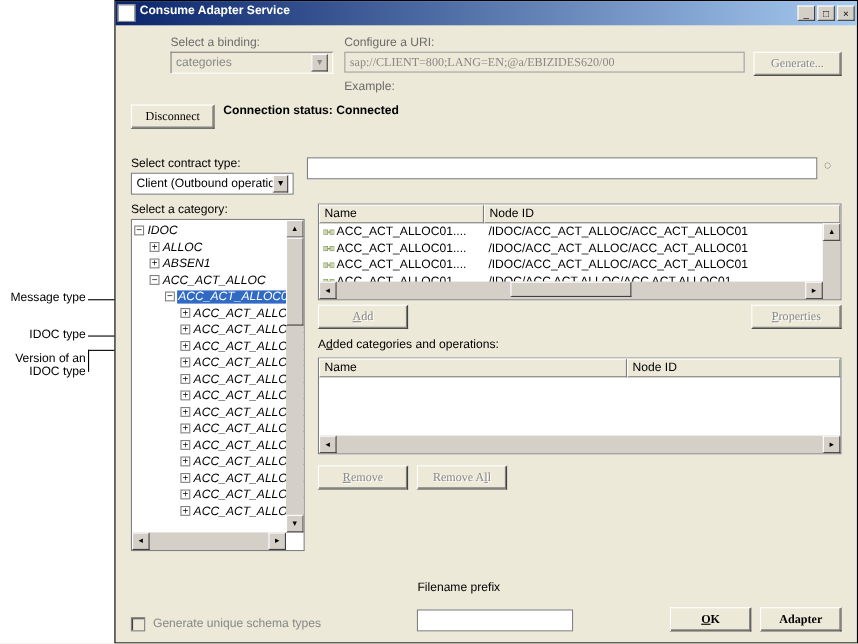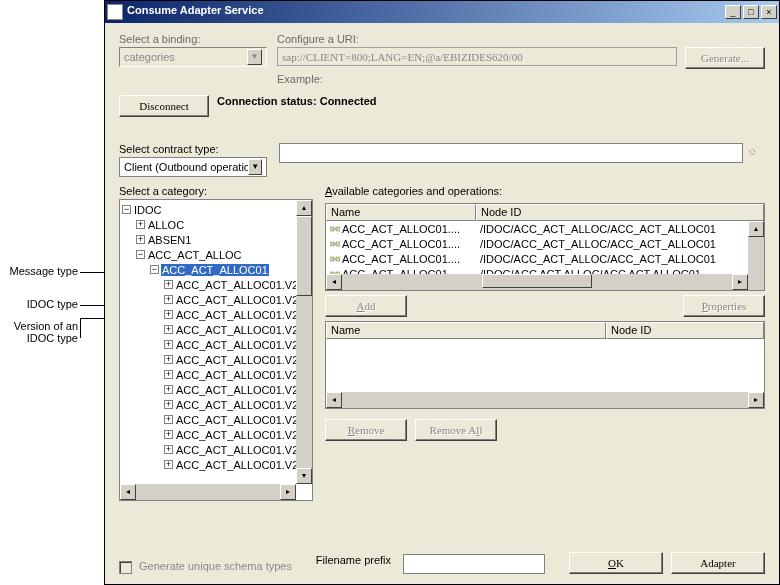--- a/index.html
+++ b/index.html
@@ -12,57 +12,57 @@
 .title-btns { display: flex; gap: 2px; }
 .tbtn { width: 16px; height: 14px; background: #d4d0c8; border: 1px solid #fff; border-right-color: #404040; border-bottom-color: #404040; font-size: 9px; line-height: 12px; text-align: center; color: #000; cursor: pointer; }
 .content { padding: 10px 14px; }
 .label { color: #6b6b6b; font-size: 11px; margin-bottom: 2px; }
 .input-disabled { background: #ece9d8; border: 1px solid #a0a0a0; height: 19px; color: #888; padding: 2px 4px; font-family: Tahoma; font-size: 11px; }
 .dropdown { background: #ece9d8; border: 1px solid #808080; border-right-color: #fff; border-bottom-color: #fff; height: 20px; color: #888; padding: 2px 4px; font-size: 11px; display: flex; align-items: center; justify-content: space-between; }
 .dropdown-arrow { width: 15px; height: 16px; background: #d4d0c8; border: 1px solid #fff; border-right-color: #404040; border-bottom-color: #404040; text-align: center; font-size: 8px; line-height: 14px; }
 .btn { background: #ece9d8; border: 1px solid #fff; border-right-color: #404040; border-bottom-color: #404040; height: 22px; padding: 0 12px; font-family: Tahoma; font-size: 11px; cursor: pointer; box-shadow: inset -1px -1px #808080; }
 .btn-disabled { color: #888; text-shadow: 1px 1px #fff; }
 .section1 { display: flex; gap: 8px; }
-.col-left { width: 150px; }
+.col-left { width: 150px; margin-left: 36px; }
 .col-right { flex: 1; }
 .status { font-weight: bold; font-size: 11px; margin: 2px 0 12px 0; }
 .contract-row { display: flex; gap: 12px; margin-bottom: 8px; }
 .search-input { flex: 1; background: #fff; border: 1px solid #808080; height: 20px; padding: 2px 4px; font-family: Tahoma; font-size: 11px; }
 .dropdown2 { background: #fff; border: 1px solid #808080; height: 20px; padding: 2px 4px; font-size: 11px; display: flex; align-items: center; justify-content: space-between; width: 148px; }
 .spinner { width: 16px; height: 16px; margin-left: 6px; align-self: center; }
 .main-area { display: flex; gap: 12px; }
-.tree-panel { width: 194px; }
+.tree-panel { width: 158px; }
 .tree { background: #fff; border: 1px solid #808080; height: 302px; overflow: hidden; position: relative; }
 .tree-inner { padding: 2px; }
 .tree-item { display: flex; align-items: center; height: 15px; white-space: nowrap; }
 .tree-toggle { width: 9px; height: 9px; border: 1px solid #808080; background: #fff; font-size: 9px; line-height: 7px; text-align: center; margin-right: 2px; cursor: pointer; flex-shrink: 0; }
-.tree-label { font-size: 11px; padding: 0 1px; }
+.tree-label { font-size: 11px; padding: 0 1px; font-style: italic; }
 .tree-selected { background: #316ac5; color: #fff; }
 .right-panel { flex: 1; display: flex; flex-direction: column; gap: 4px; }
 .list { background: #fff; border: 1px solid #808080; height: 88px; position: relative; overflow: hidden; }
 .list-header { display: flex; background: #ece9d8; height: 17px; }
 .list-col { border: 1px solid #fff; border-right-color: #808080; border-bottom-color: #808080; padding: 1px 4px; font-size: 11px; }
 .list-body { overflow: hidden; }
 .list-row { display: flex; height: 15px; }
 .list-cell { padding: 0 4px; font-size: 11px; overflow: hidden; white-space: nowrap; display: flex; align-items: center; gap: 2px; }
 .op-icon { width: 10px; height: 10px; display: inline-block; flex-shrink: 0; }
 .op-icon svg { display: block; }
 .scroll-v { position: absolute; right: 0; top: 17px; bottom: 0; width: 16px; background: #d4d0c8; }
 .scroll-h { position: absolute; left: 0; right: 16px; bottom: 0; height: 16px; background: #d4d0c8; display: flex; justify-content: space-between; }
 .scroll-btn { width: 16px; height: 16px; background: #d4d0c8; border: 1px solid #fff; border-right-color: #404040; border-bottom-color: #404040; font-size: 8px; text-align: center; line-height: 13px; }
 .list2 { background: #fff; border: 1px solid #808080; height: 88px; position: relative; }
 .btn-row { display: flex; gap: 8px; margin: 6px 0; }
 .btn-row .btn { width: 82px; }
 .btn-group-split { display: flex; justify-content: space-between; }
 .bottom-row { position: absolute; bottom: 10px; left: 14px; right: 14px; display: flex; align-items: flex-end; justify-content: space-between; }
 .checkbox { width: 13px; height: 13px; background: #ece9d8; border: 1px solid #808080; box-shadow: inset 1px 1px #404040; display: inline-block; vertical-align: middle; margin-right: 4px; }
-.filename-group { display: flex; flex-direction: row; gap: 12px; }
+.filename-group { display: flex; flex-direction: column; gap: 12px; }
 .filename-input { width: 142px; background: #fff; border: 1px solid #808080; height: 20px; padding: 2px 4px; font-family: Tahoma; font-size: 11px; }
 .ok-cancel { display: flex; gap: 8px; }
-.ok-cancel .btn { width: 94px; }
+.ok-cancel .btn { width: 74px; font-weight: bold; }
 .annotation { position: absolute; font-size: 11px; color: #000; text-align: right; }
 .anno-line { position: absolute; border-top: 1px solid #000; }
 .anno-bracket { position: absolute; border-left: 1px solid #000; }
 .tree-scroll-v { position: absolute; right: 0; top: 0; bottom: 16px; width: 16px; background: #d4d0c8; }
 .tree-scroll-h { position: absolute; left: 0; right: 16px; bottom: 0; height: 16px; background: #d4d0c8; display: flex; justify-content: space-between; }
 .scroll-thumb { background: #d4d0c8; border: 1px solid #fff; border-right-color: #404040; border-bottom-color: #404040; }
 </style>
 </head>
 <body>
 
@@ -104,21 +104,21 @@
         <div class="label"><span>Configure a URI:</span></div>
         <div style="display:flex;gap:8px">
           <input class="input-disabled" style="flex: 1 1 0%;" disabled="" value="sap://CLIENT=800;LANG=EN;@a/EBIZIDES620/00">
           <button class="btn btn-disabled" style="width:80px">Generate...</button>
         </div>
         <div class="label" style="margin-top:4px">Example:</div>
       </div>
     </div>
 
     <div style="display:flex;gap:8px;align-items:center;margin-top:6px">
-      <button class="btn" style="width:90px">Disconnect</button>
+      <button class="btn" style="width:76px">Disconnect</button>
       <div class="status">
         <span>Connection status:</span> <span>Connected</span>
       </div>
     </div>
 
     <div class="contract-row" style="margin-top:24px">
       <div style="width:148px">
         <div class="label" style="color:#000">Select contract type:</div>
         <div class="dropdown2">
           <span style="color:#000;overflow:hidden;white-space:nowrap">Client (Outbound operations</span>
@@ -235,21 +235,20 @@
             <div class="scroll-btn" style="position:absolute;bottom:0;left:0">▾</div>
           </div>
           <div class="tree-scroll-h">
             <div class="scroll-btn">◂</div>
             <div class="scroll-btn">▸</div>
           </div>
         </div>
       </div>
 
       <div class="right-panel">
-        <div class="label" style="color:#000"><u>A</u>vailable categories and operations:</div>
         <div class="list">
           <div class="list-header">
             <div class="list-col" style="width:150px">Name</div>
             <div class="list-col" style="flex:1">Node ID</div>
           </div>
           <div class="list-body" id="avail-body">
               <div class="list-row">
                 <div class="list-cell" style="width: 150px;">
                   <span class="op-icon">
                     <svg width="10" height="10" viewBox="0 0 10 10">
@@ -310,20 +309,21 @@
             <div class="scroll-thumb" style="width:110px;height:14px"></div>
             <div class="scroll-btn">▸</div>
           </div>
         </div>
 
         <div class="btn-group-split">
           <button class="btn btn-disabled" style="width:82px"><u>A</u>dd</button>
           <button class="btn btn-disabled" style="width:82px"><u>P</u>roperties</button>
         </div>
 
+        <div class="label" style="color:#000;margin-top:4px">A<u>d</u>ded categories and operations:</div>
         <div class="list2">
           <div class="list-header">
             <div class="list-col" style="width:280px">Name</div>
             <div class="list-col" style="flex:1">Node ID</div>
           </div>
           <div class="scroll-h" style="bottom:0;right:0">
             <div class="scroll-btn">◂</div>
             <div class="scroll-btn">▸</div>
           </div>
         </div>

